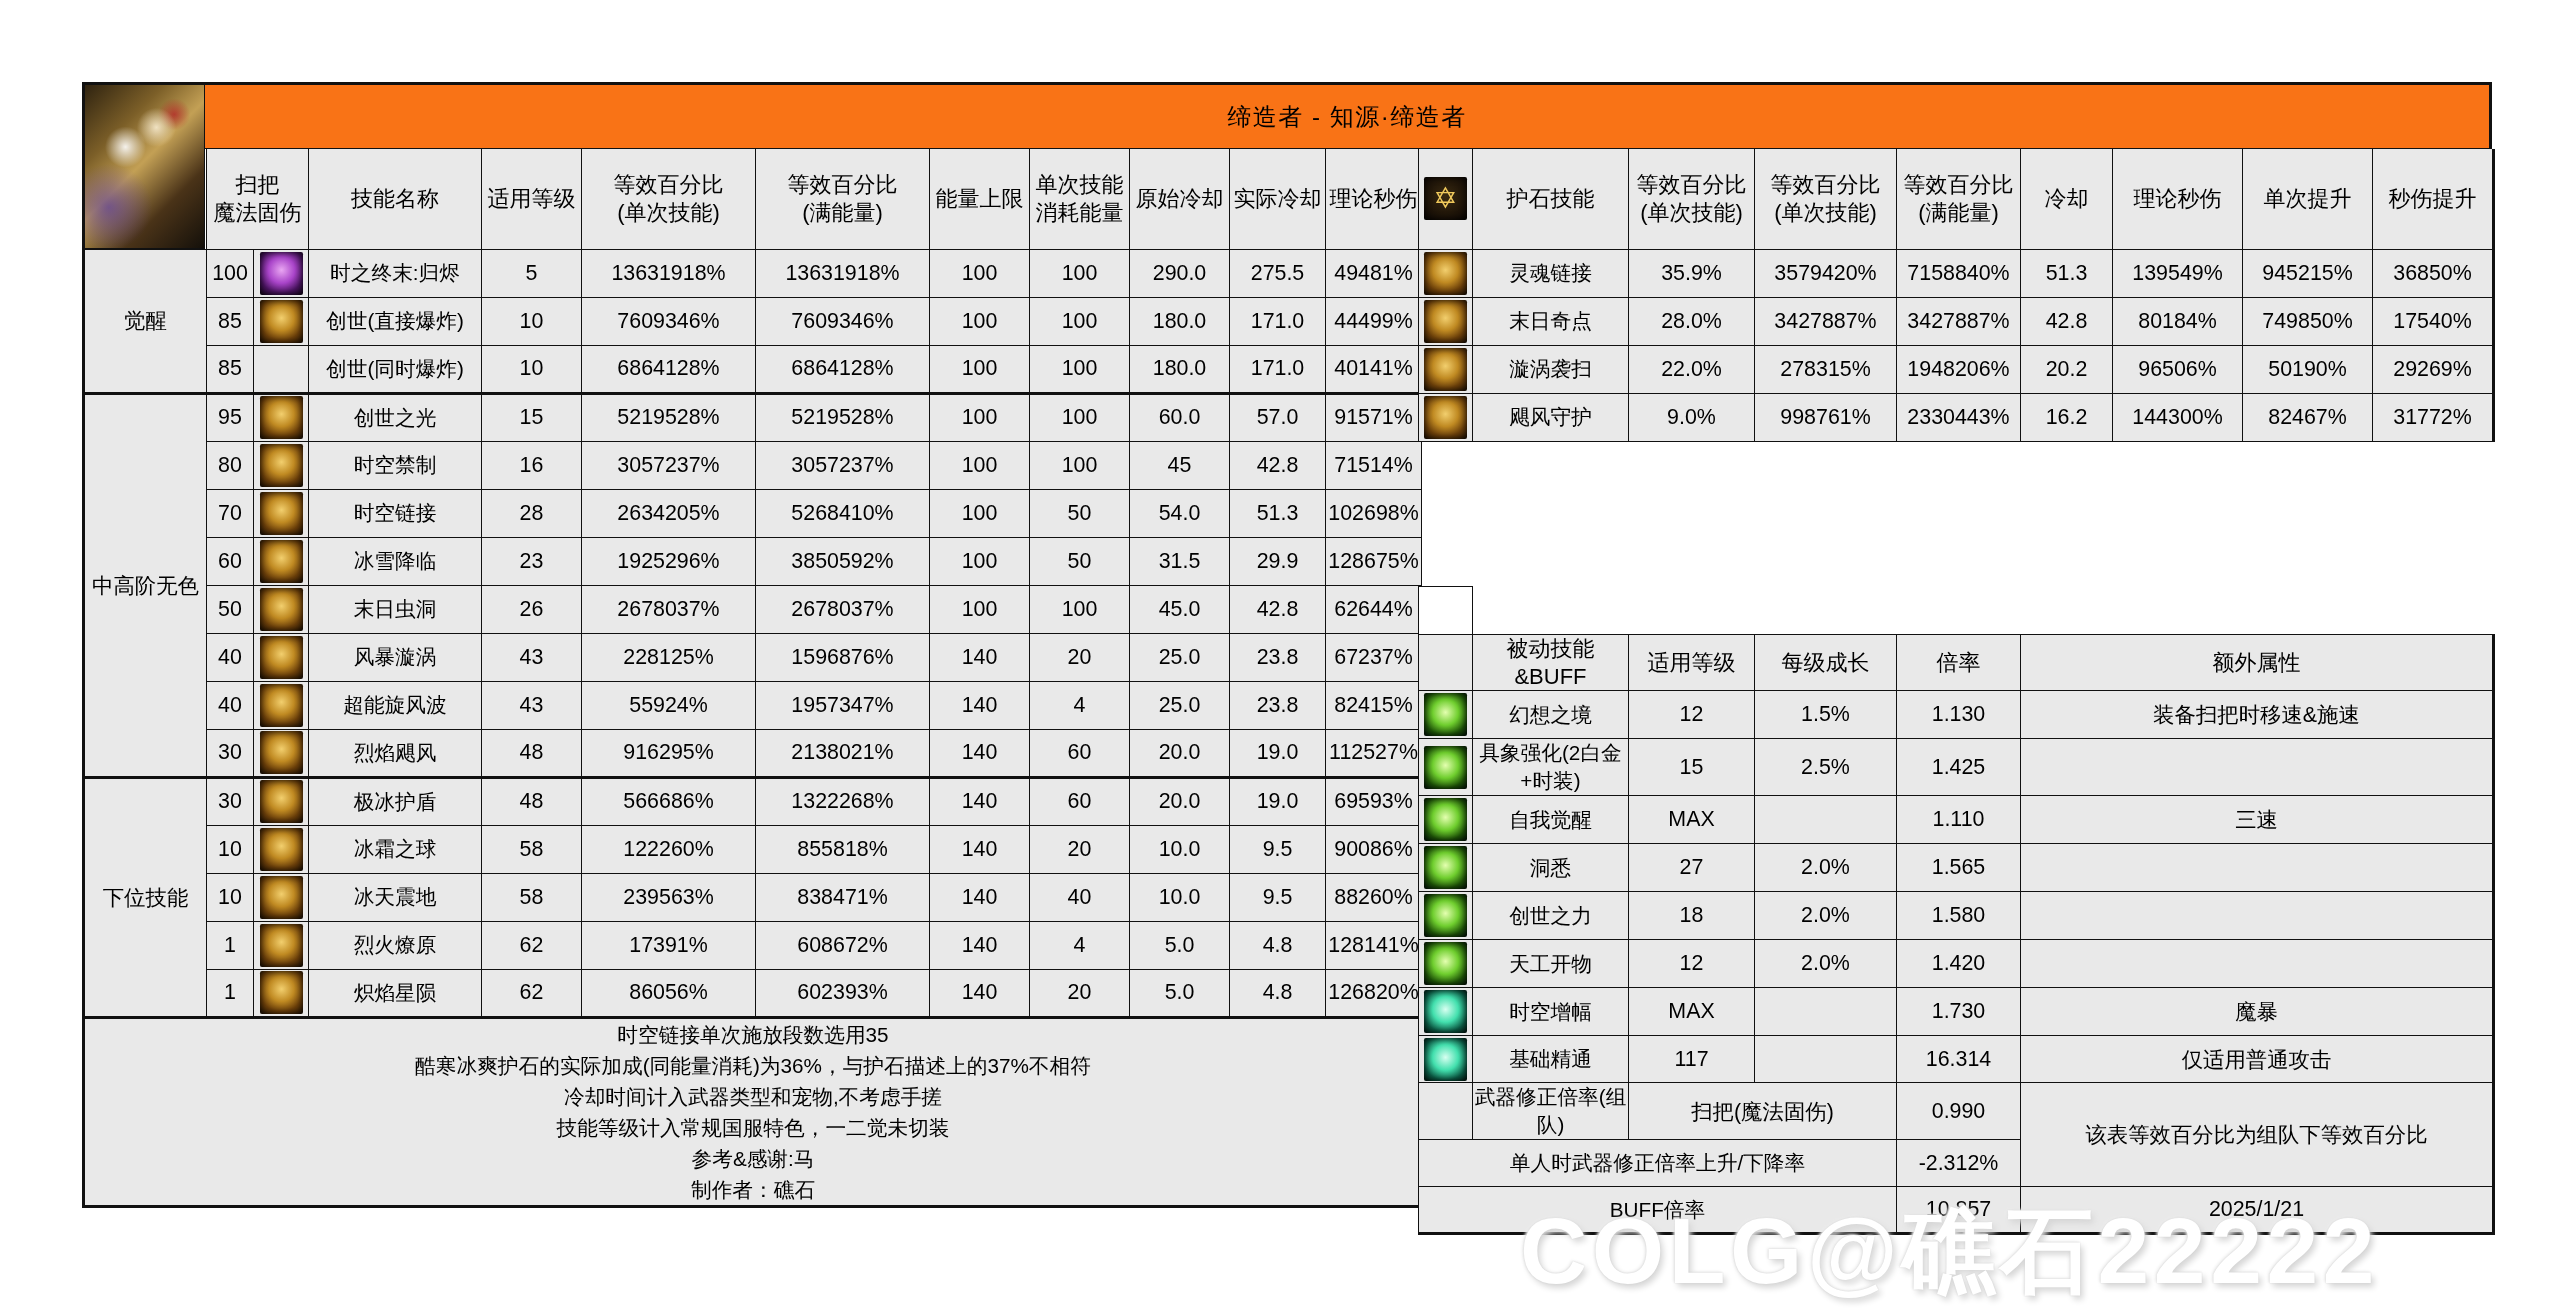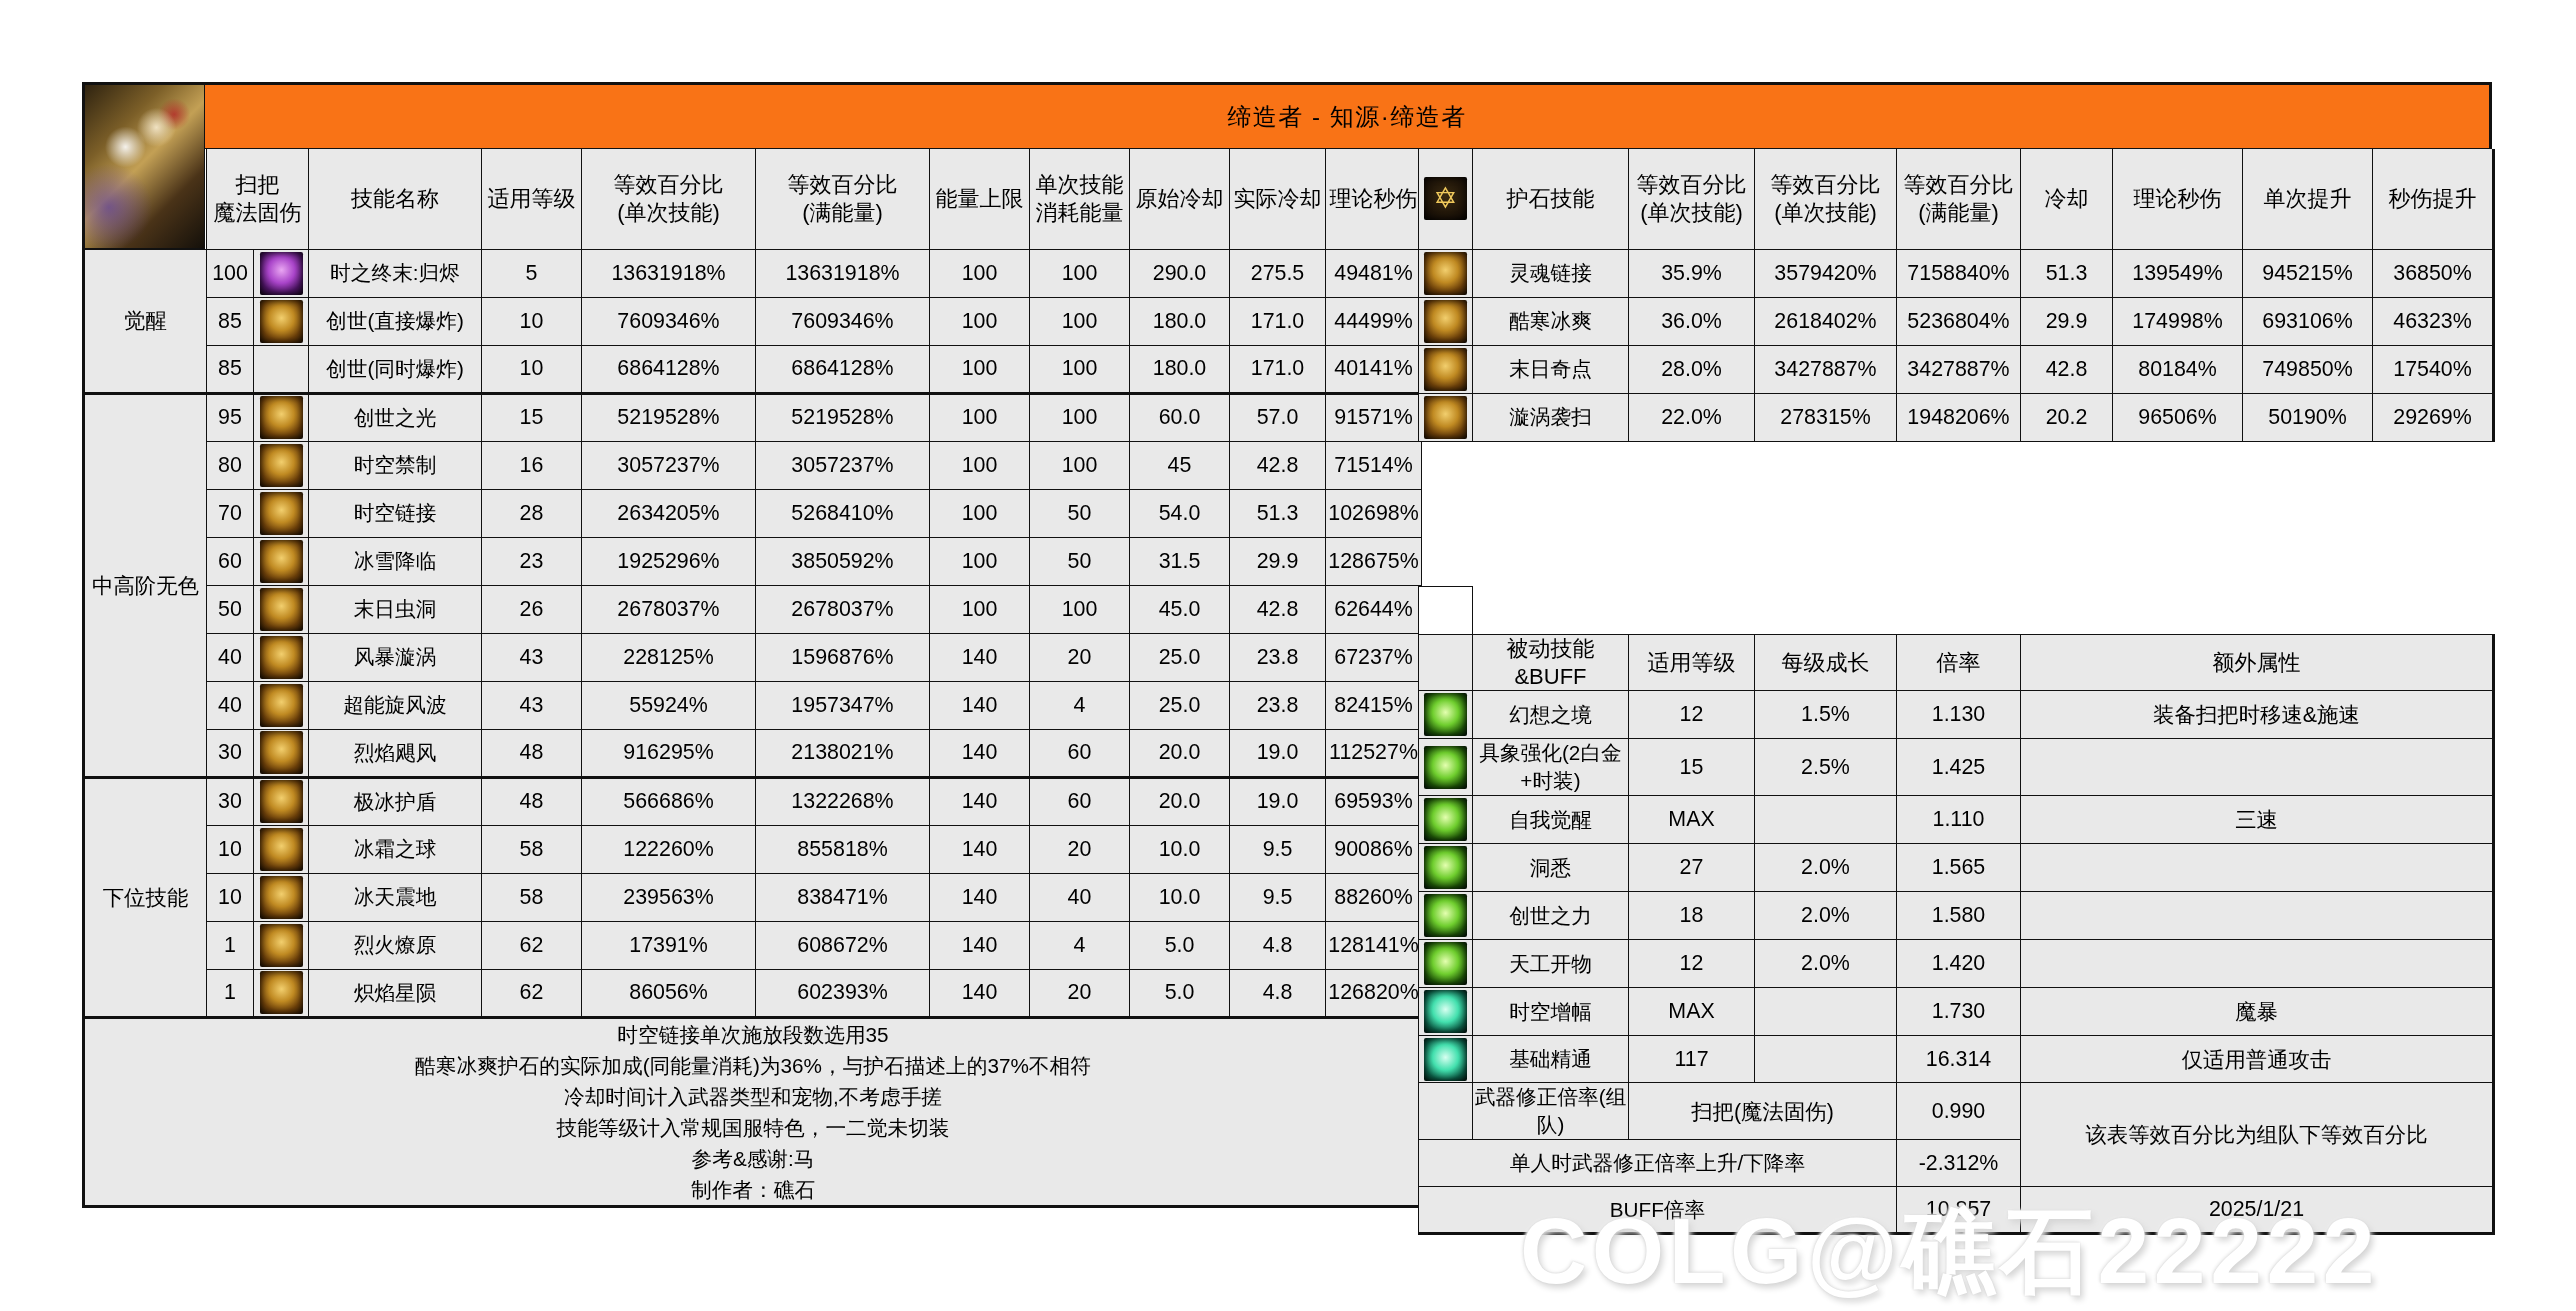--- a/index.html
+++ b/index.html
@@ -373,33 +373,20 @@
           <td>7158840%</td>
           <td>51.3</td>
           <td>139549%</td>
           <td>945215%</td>
           <td class="br4">36850%</td>
         </tr>
         <tr>
           <td>
             <div class="icon icon-gold"></div>
           </td>
-          <td class="name">酷寒冰爽</td>
-          <td>36.0%</td>
-          <td>2618402%</td>
-          <td>5236804%</td>
-          <td>29.9</td>
-          <td>174998%</td>
-          <td>693106%</td>
-          <td class="br4">46323%</td>
-        </tr>
-        <tr>
-          <td>
-            <div class="icon icon-gold"></div>
-          </td>
           <td class="name">末日奇点</td>
           <td>28.0%</td>
           <td>3427887%</td>
           <td>3427887%</td>
           <td>42.8</td>
           <td>80184%</td>
           <td>749850%</td>
           <td class="br4">17540%</td>
         </tr>
         <tr>
@@ -407,20 +394,33 @@
             <div class="icon icon-gold"></div>
           </td>
           <td class="name">漩涡袭扫</td>
           <td>22.0%</td>
           <td>278315%</td>
           <td>1948206%</td>
           <td>20.2</td>
           <td>96506%</td>
           <td>50190%</td>
           <td class="br4">29269%</td>
+        </tr>
+        <tr>
+          <td>
+            <div class="icon icon-gold"></div>
+          </td>
+          <td class="name">飓风守护</td>
+          <td>9.0%</td>
+          <td>998761%</td>
+          <td>2330443%</td>
+          <td>16.2</td>
+          <td>144300%</td>
+          <td>82467%</td>
+          <td class="br4">31772%</td>
         </tr>
       </tbody>
     </table>
   <table id="passive-table" style="width: 1075px;">
       <colgroup>
         <col style="width: 54px;">
         <col style="width: 156px;">
         <col style="width: 126px;">
         <col style="width: 142px;">
         <col style="width: 124px;">

